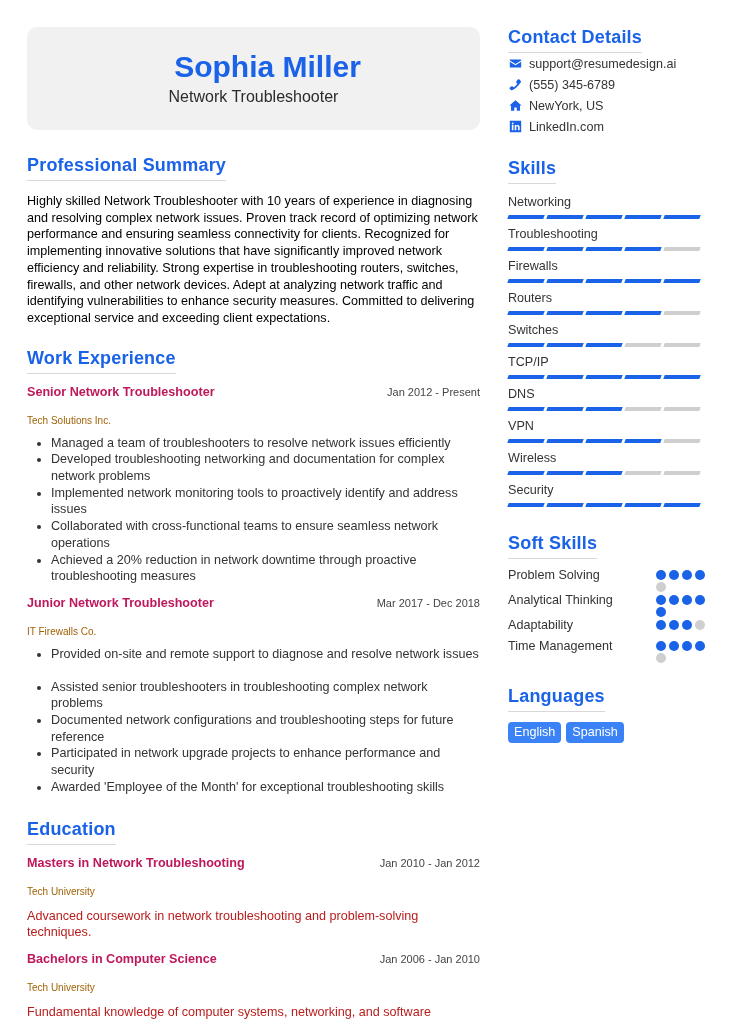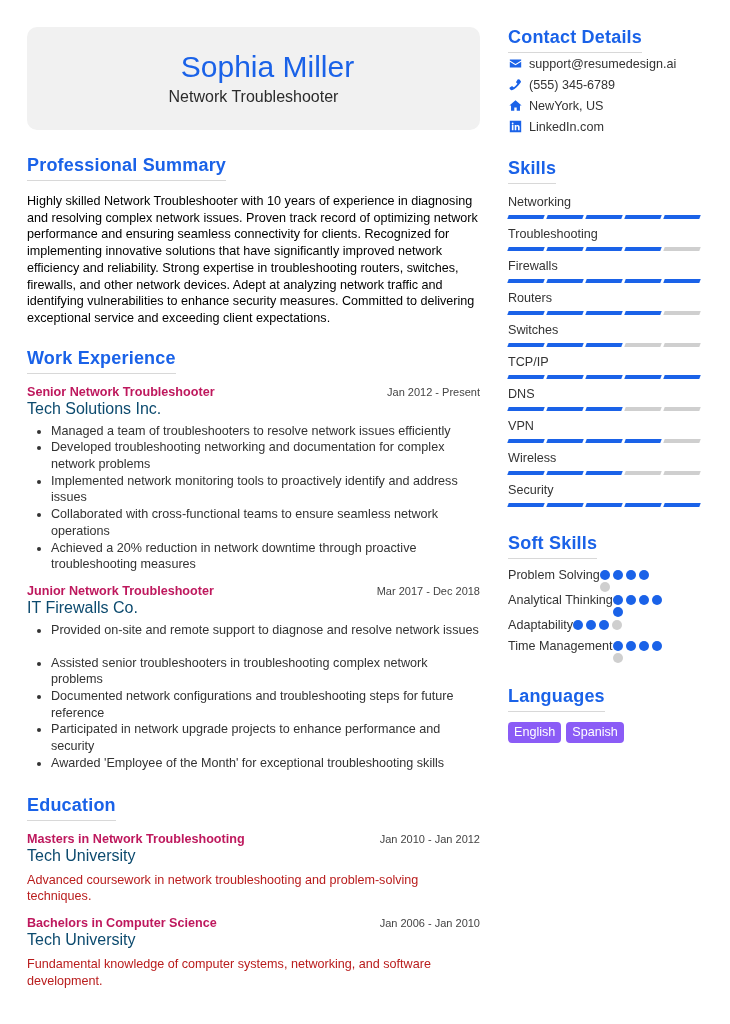--- a/index.html
+++ b/index.html
@@ -6,38 +6,38 @@
   html, body { width: 730px; height: 1024px; background: #ffffff; overflow: hidden; }
   body { font-family: "Liberation Sans", sans-serif; color: #2b2b2b; position: relative; }
 
   .left { position: absolute; left: 27px; top: 27px; width: 453px; }
   .right { position: absolute; left: 508px; top: 26px; width: 200px; }
 
   .header-box {
     width: 453px; height: 103px; background: #f1f1f1; border-radius: 10px;
     text-align: center; padding-top: 22px;
   }
-  .name { font-size: 30px; font-weight: normal; color: #1a62e8; line-height: 36px; padding-left: 28px; }
+  .name { font-size: 30px; font-weight: bold; color: #1a62e8; line-height: 36px; padding-left: 28px; }
   .title { font-size: 16px; color: #2b2b2b; margin-top: 2px; line-height: 20px; }
 
   .section-title {
     display: inline-block; font-size: 18px; font-weight: bold; color: #1a62e8;
     padding-bottom: 4px; border-bottom: 1px solid #d8d8d8; line-height: 22px;
     letter-spacing: 0.2px;
   }
 
   .summary { margin-top: 24px; }
   .summary p { font-size: 12.6px; line-height: 16.7px; margin-top: 12px; color: #000000; }
 
   .work { margin-top: 20px; }
   .job { margin-top: 10px; }
   .job-head { display: flex; justify-content: space-between; align-items: baseline; }
   .job-title { font-size: 12.6px; font-weight: bold; color: #be185d; line-height: 16px; }
   .job-date { font-size: 11px; color: #444; }
-  .job-company { font-size: 16px; color: #0c4a6e; line-height: 16px; margin-top: 1px; }
+  .job-company { font-size: 10px; color: #a16207; line-height: 16px; margin-top: 13px; }
   ul.bullets { margin-top: 6px; padding-left: 24px; }
   ul.bullets li { font-size: 12.6px; line-height: 16.7px; color: #333; padding-left: 0; }
   ul.bullets li.gap { margin-bottom: 16px; }
 
   .edu { margin-top: 22px; }
   .edu-item { margin-top: 10px; }
   .edu-desc { font-size: 12.6px; line-height: 16.7px; color: #b91c1c; margin-top: 8px; }
 
   
   .contact-list { margin-top: 0; }
@@ -48,28 +48,28 @@
   .skills { margin-top: 20px; }
   .skill { margin-top: 6px; }
   .skill:first-of-type { margin-top: 10px; }
   .skill-name { font-size: 12.6px; color: #333; line-height: 16px; }
   .bar-row { display: flex; gap: 3px; margin-top: 5px; height: 5px; }
   .seg { width: 36px; height: 4px; transform: skewX(-20deg); background: #cfcfcf; }
   .seg.on { background: #1a62e8; }
 
   .soft { margin-top: 24px; }
   .soft-list { margin-top: 8px; }
-  .soft-item { display: flex; justify-content: flex-start; font-size: 12.6px; color: #333; line-height: 16px; min-height: 21px; }
+  .soft-item { display: flex; justify-content: space-between; font-size: 12.6px; color: #333; line-height: 16px; min-height: 21px; }
   .dots { width: 52px; display: flex; flex-wrap: wrap; gap: 2px 3px; padding-top: 3px; }
   .dot { width: 10px; height: 10px; border-radius: 50%; background: #cfcfcf; }
   .dot.on { background: #1a62e8; }
 
   .langs { margin-top: 22px; }
   .lang-row { display: flex; gap: 5px; margin-top: 10px; }
-  .lang-chip { background: #8b5cf6; color: #fff; font-size: 12.6px; padding: 3px 6px; border-radius: 4px; line-height: 15px; }
+  .lang-chip { background: #3b82f6; color: #fff; font-size: 12.6px; padding: 3px 6px; border-radius: 4px; line-height: 15px; }
 </style>
 </head>
 <body>
 
 <div class="left">
   <div class="header-box">
     <div class="name">Sophia Miller</div>
     <div class="title">Network Troubleshooter</div>
   </div>
 

